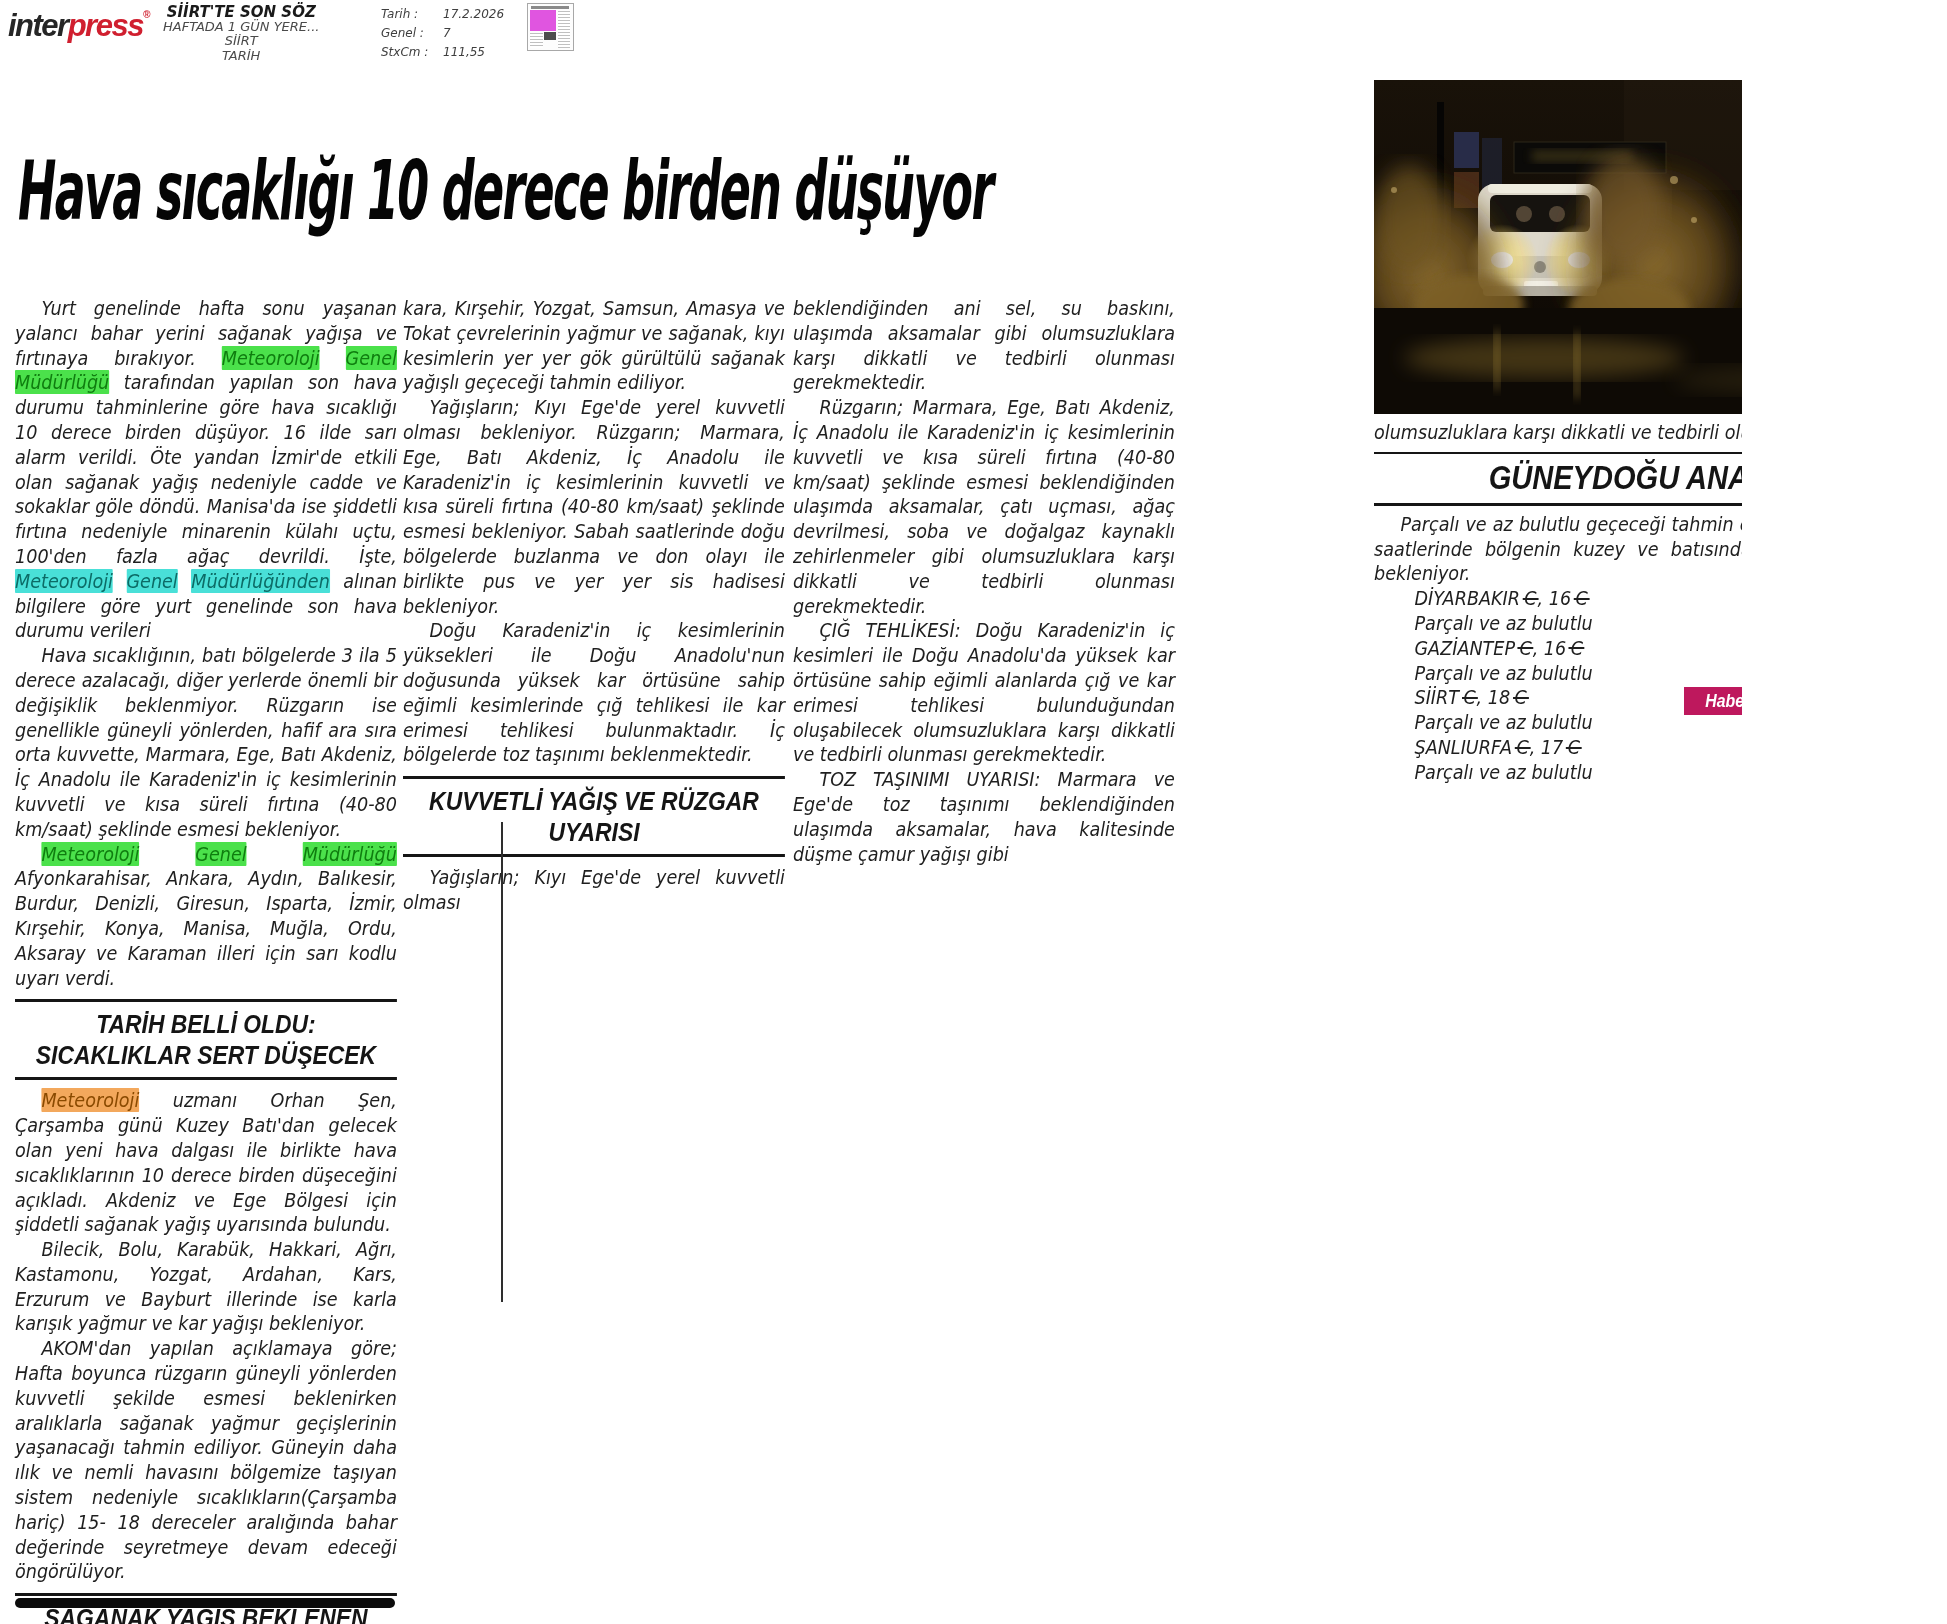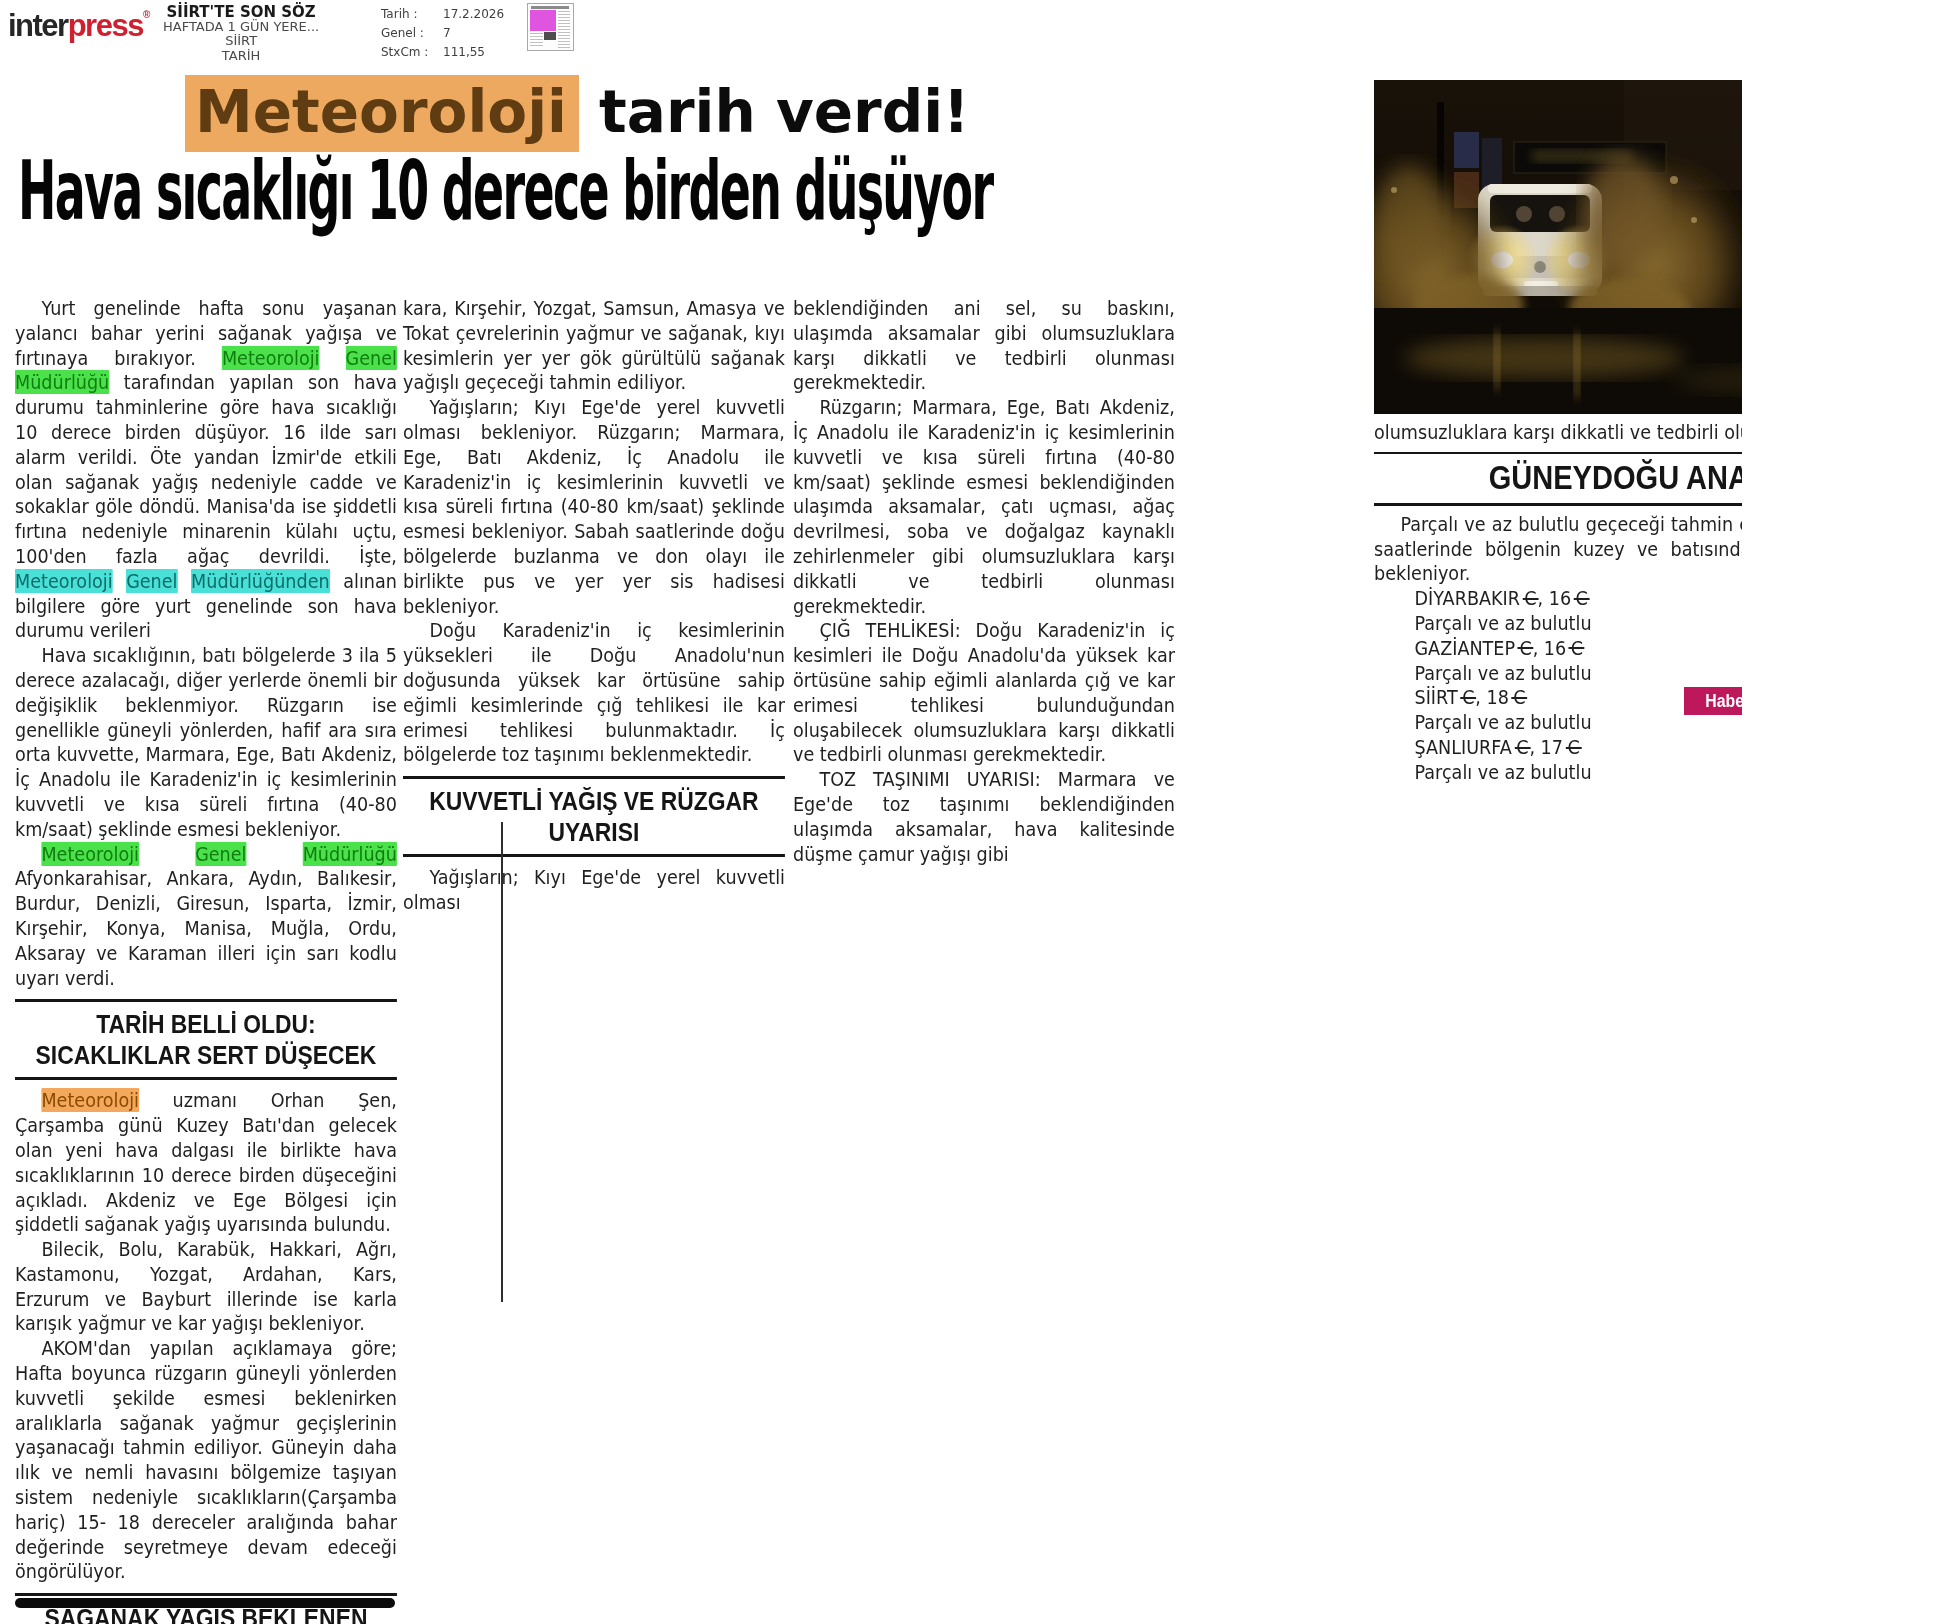--- a/index.html
+++ b/index.html
@@ -1,17 +1,17 @@
 <!DOCTYPE html>
 <html lang="tr"><head>
 <meta charset="utf-8">
 <style>
   html,body{margin:0;padding:0;background:#ffffff;}
   .page{position:relative;width:1742px;height:1624px;background:#fff;overflow:hidden;
-        font-family:"DejaVu Sans","Liberation Sans",sans-serif;color:#1f1f1f;}
+        font-family:"DejaVu Sans","Liberation Sans",sans-serif;color:#1f1f1f;font-style:italic;}
 
   
   .logo{position:absolute;left:8px;top:10px;font-family:"Liberation Sans",sans-serif;
         font-weight:bold;font-size:31px;letter-spacing:-1.5px;line-height:1;}
   .logo .p1{color:#262626;}
   .logo .p2{color:#d01f2f;}
   .logo .reg{font-size:10px;color:#d01f2f;vertical-align:top;}
   .pub{position:absolute;left:163px;top:5px;line-height:14.5px;text-align:center;}
   .pub .pt{font-size:15px;font-weight:bold;color:#1a1a1a;}
   .pub .pl{font-size:13px;color:#4a4a4a;}
@@ -95,21 +95,20 @@
   </div>
 
   <div class="thumb">
     <div class="tmast"></div>
     <div class="tmag"></div>
     <div class="tcol1"></div>
     <div class="tphoto"></div>
     <div class="tcol2"></div>
   </div>
 
-  <div class="hl1"><span class="hlword">Meteoroloji</span><span> tarih verdi!</span></div>
   <div class="hl2">Hava sıcaklığı 10 derece birden düşüyor</div>
 
   <div class="photo">
     <svg width="571" height="334" viewBox="0 0 571 334" preserveAspectRatio="none">
       <defs>
         <linearGradient id="sky" x1="0" y1="0" x2="0" y2="1">
           <stop offset="0" stop-color="#191209"></stop>
             <stop offset="1" stop-color="#0b0703"></stop>
         </linearGradient>
         <radialGradient id="glow">

